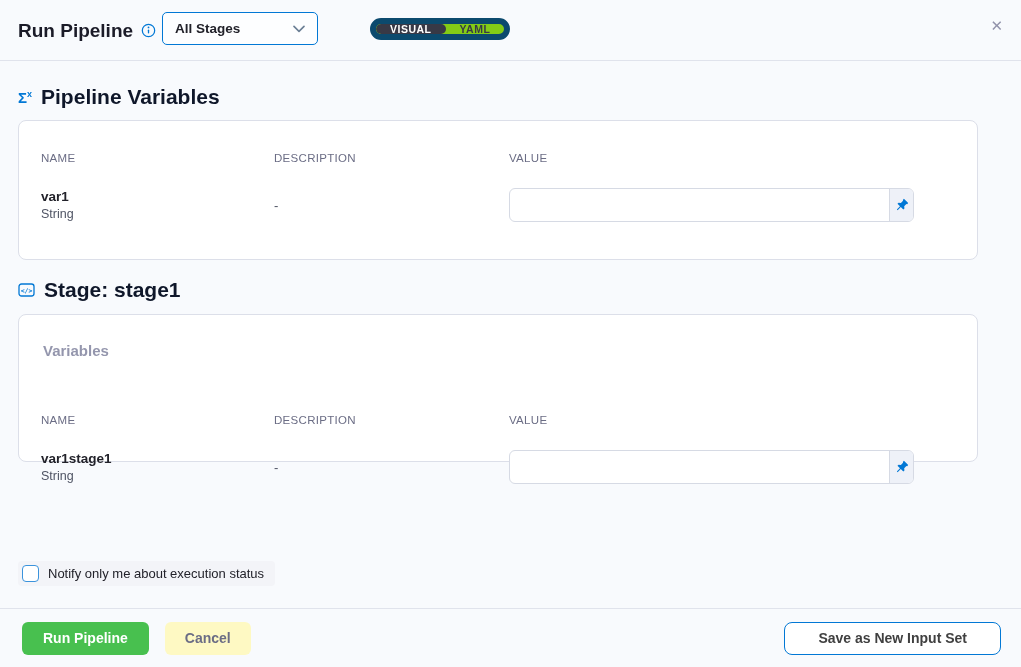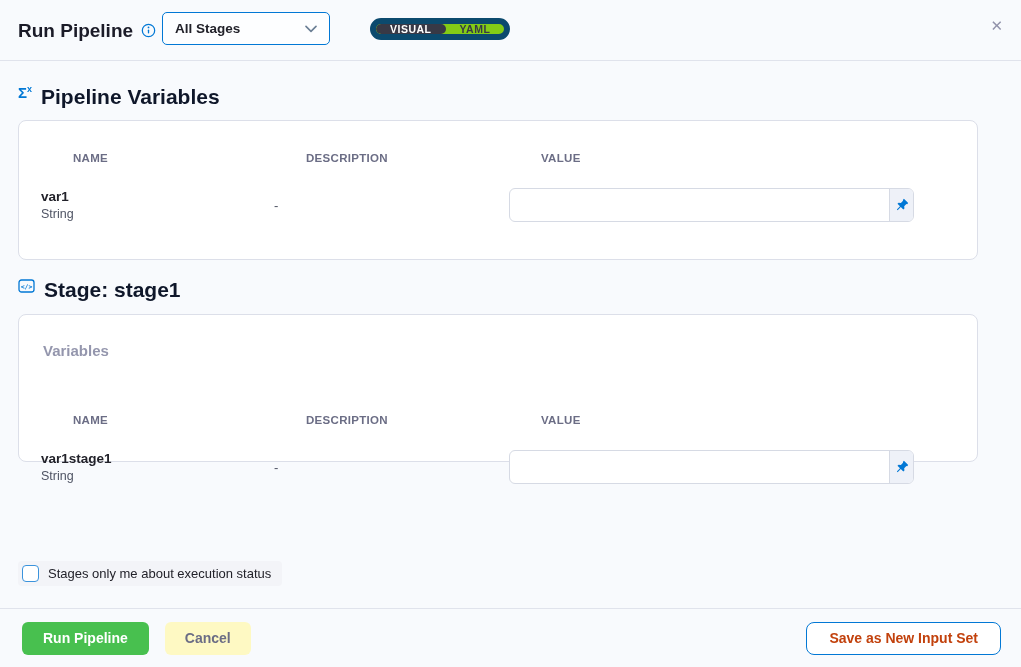--- a/index.html
+++ b/index.html
@@ -13,21 +13,21 @@
   
   .header {
     position:absolute; top:0; left:0; right:0; height:61px;
     border-bottom:1px solid #e0e3ec;
   }
   .title-wrap { position:absolute; left:18px; top:0; height:61px; display:flex; align-items:center; }
   .page-title { font-size:19px; font-weight:700; color:#1b1b28; }
   .info-icon { margin-left:8px; display:flex; align-items:center; cursor:pointer; }
 
   .stage-select {
-    position:absolute; left:162px; top:12px; width:168px; height:33px;
+    position:absolute; left:162px; top:12px; width:156px; height:33px;
     border:1px solid #0278d5; border-radius:5px; background:#fdfeff;
     display:flex; align-items:center; justify-content:space-between;
     padding:0 12px; cursor:pointer;
   }
   .stage-select-label { font-size:13.5px; font-weight:700; color:#22222a; }
 
   .view-toggle {
     position:absolute; left:370px; top:18px; height:22px;
     display:flex; align-items:stretch; border:6px solid #0c4a6e;
     border-radius:11px; background:#84cc16; overflow:hidden;
@@ -38,21 +38,21 @@
     color:#383946; cursor:pointer; white-space:nowrap;
   }
   .toggle-seg.active { background:#383946; color:#fff; border-radius:11px; }
 
   .close-btn {
     position:absolute; right:10px; top:13px; padding:2px 8px;
     font-size:15px; color:#9293ab; cursor:pointer; line-height:1.4;
   }
 
   
-  .section-heading { position:absolute; left:18px; display:flex; gap:9px; }
+  .section-heading { position:absolute; left:18px; display:flex; align-items:center; gap:9px; }
   .heading-text { font-size:21px; font-weight:600; color:#0f172a; }
   .sigma-icon { color:#0278d5; font-weight:700; font-size:15px; line-height:1; }
   .sigma-icon sup { font-size:9px; font-weight:700; }
   #pv-heading { top:85px; }
   #stage-heading { top:278px; }
 
   
   .card {
     position:absolute; left:18px; width:960px; background:#fff;
     border:1px solid #dcdfe9; border-radius:8px;
@@ -63,21 +63,21 @@
     position:absolute; top:27px; left:24px;
     font-size:15px; font-weight:600; color:#9496ad;
   }
 
   
   .vtable { position:absolute; left:22px; right:24px; }
   #card-pipeline .vtable { top:31px; }
   #card-stage    .vtable { top:99px; }
   .thead, .trow { display:grid; grid-template-columns:233px 235px 1fr; }
   .th {
-    font-size:11.5px; font-weight:700; color:#6b6d85; letter-spacing:.3px;margin-left:32px;
+    font-size:11.5px; font-weight:400; color:#6b6d85; letter-spacing:.3px;
   }
   .trow { margin-top:24px; align-items:center; }
   .var-name { font-size:13.5px; font-weight:700; color:#22222a; }
   .var-type { font-size:12.5px; color:#4f5464; margin-top:3px; }
   .var-desc { font-size:13px; color:#4f5464; }
 
   .input-group {
     display:flex; width:405px; height:34px;
     border:1px solid #d6dae4; border-radius:6px; background:#fff; overflow:hidden;
   }
@@ -108,22 +108,22 @@
     border-top:1px solid #e0e3ec; display:flex; align-items:center; padding:0 20px;
   }
   .btn {
     height:33px; display:inline-flex; align-items:center;
     font-family:inherit; font-size:14px; font-weight:700;
     border:none; border-radius:6px; cursor:pointer; white-space:nowrap;
   }
   .btn-run    { background:#48c04f; color:#fff; padding:0 21px; margin-left:2px; }
   .btn-cancel { background:#fef9c3; color:#6b6d85; padding:0 20px; margin-left:16px; }
   .btn-save   {
-    margin-left:auto; background:#fff; color:#c2410c;
-    border:1px solid #0278d5; border-radius:8px; padding:0 22px;
+    margin-left:auto; background:#fff; color:#404040;
+    border:1px solid #0278d5; border-radius:8px; padding:0 33px;
   }
 </style>
 </head>
 <body>
 
 <div class="app">
 
   <div class="header">
     <div class="title-wrap">
       <div class="page-title">Run Pipeline</div>
@@ -215,21 +215,21 @@
             </svg>
           </div>
         </div>
       </div>
     </div>
   </div>
 
   <div class="options-row">
     <label class="option">
       <input type="checkbox" class="checkbox" style="">
-      <span class="option-label">Stages only me about execution status</span>
+      <span class="option-label">Notify only me about execution status</span>
     </label>
   </div>
 
   <div class="footer">
     <button class="btn btn-run">Run Pipeline</button>
     <button class="btn btn-cancel">Cancel</button>
     <button class="btn btn-save">Save as New Input Set</button>
   </div>
 
 </div>

